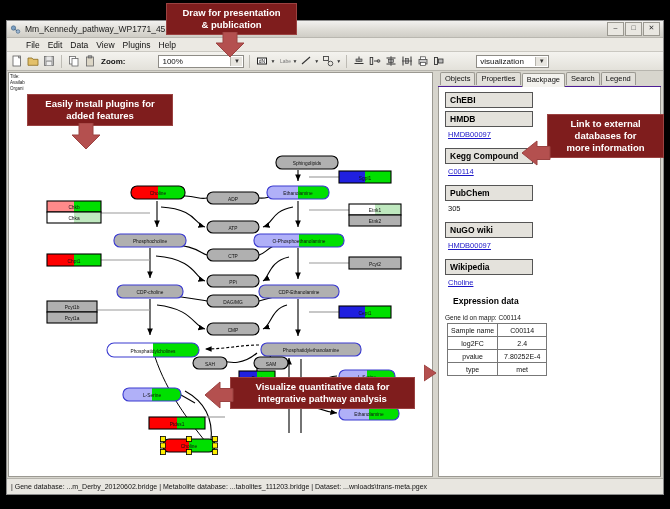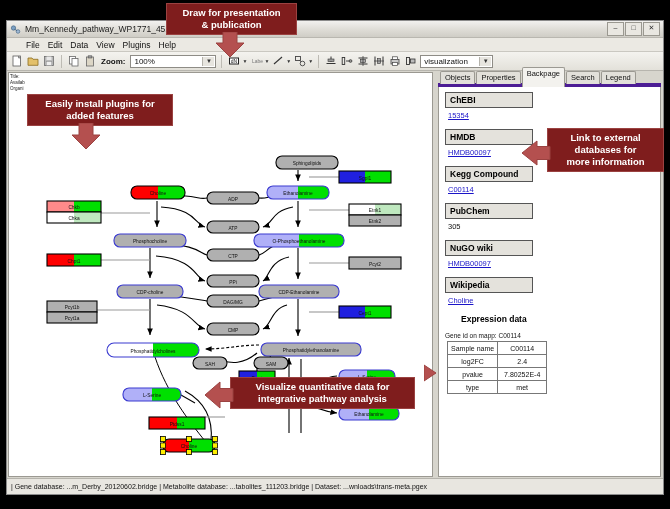--- a/index.html
+++ b/index.html
@@ -22,47 +22,47 @@
   .menubar span{font-size:8.5px;color:#111;margin-right:8px;cursor:default;}
 
   
   .toolbar{height:19px;background:linear-gradient(180deg,#f4f3ef,#e3e1da);border-bottom:1px solid #b7b5ae;
     display:flex;align-items:center;padding:0 3px;box-sizing:border-box;gap:2px;position:relative;}
   .tbtn{width:14px;height:14px;display:flex;align-items:center;justify-content:center;}
   .tbtn svg{display:block;}
   .tsep{width:1px;height:13px;background:#bdbbb4;margin:0 3px;}
   .zoomlab{font-size:8px;color:#111;margin:0 3px 0 2px;font-weight:bold;}
   .combo{height:13px;border:1px solid #8e8c86;background:#fff;display:flex;align-items:center;
-    font-size:8px;color:#111;padding-left:3px;box-sizing:border-box;position:relative;}
+    font-size:8px;color:#111;padding-left:3px;box-sizing:border-box;position:relative;margin-left:28px;}
   .combo .arrow{position:absolute;right:1px;top:1px;bottom:1px;width:11px;background:#e7e5df;border-left:1px solid #b5b3ac;
     display:flex;align-items:center;justify-content:center;font-size:6px;color:#333;}
   .combo-zoom{width:86px;}
   .combo-vis{width:73px;}
   .drop{display:flex;align-items:center;gap:1px;}
   .drop .car{font-size:5px;color:#333;}
 
   
   .body{position:absolute;left:0;top:50px;right:0;bottom:16px;display:flex;background:#d7d5cd;}
   .leftpane{position:relative;width:425px;background:#fff;border:1px solid #9b9992;box-sizing:border-box;margin:1px;overflow:hidden;}
   .infoblock{position:absolute;left:1px;top:1px;font-size:4.5px;color:#222;line-height:6px;}
   .vsplit{width:4px;background:#d7d5cd;}
   .rightpane{flex:1;margin:1px 2px 1px 0;display:flex;flex-direction:column;min-width:0;}
 
   
-  .tabs{display:flex;align-items:center;height:15px;border-bottom:4px solid #4c1d95;background:#d7d5cd;padding-left:2px;box-sizing:border-box;}
+  .tabs{display:flex;align-items:flex-start;height:15px;border-bottom:1px solid #4c1d95;background:#d7d5cd;padding-left:2px;box-sizing:border-box;}
   .tab{font-size:7.5px;color:#111;padding:1px 4px 1px;border:1px solid #9b9992;border-bottom:none;background:#e2e0da;margin-right:1px;
     border-radius:2px 2px 0 0;line-height:10px;}
   .tab.active{background:#f3f2ee;position:relative;top:1px;padding-bottom:12px;}
   .backpanel{flex:1;background:#fff;border:1px solid #9b9992;border-top:none;box-sizing:border-box;overflow:hidden;position:relative;padding:5px 6px;}
 
   .dbbox{border:1px solid #555;background:#e4e2dc;font-size:8.5px;font-weight:bold;color:#000;
     padding:2px 4px;width:88px;box-sizing:border-box;margin-bottom:3px;}
   .dblink{font-size:7.5px;color:#1a14c8;text-decoration:underline;margin:0 0 9px 3px;display:block;}
   .dbplain{font-size:7.5px;color:#111;margin:0 0 9px 3px;display:block;}
-  .exptitle{font-size:8.5px;font-weight:bold;color:#000;margin:2px 0 8px 16px;}
+  .exptitle{font-size:8.5px;font-weight:bold;color:#000;margin:2px 0 8px 8px;}
   .genemap{font-size:6.5px;color:#111;margin:0 0 2px 0;}
   table.expr{border-collapse:collapse;margin-left:2px;}
   table.expr td{border:1px solid #777;font-size:7px;color:#111;padding:1px 3px;text-align:center;min-width:42px;height:10px;background:#fff;}
 
   
   .statusbar{position:absolute;left:0;right:0;bottom:0;height:15px;background:#e8e6e0;border-top:1px solid #b5b3ac;
     display:flex;align-items:center;}
   .statusbar .stxt{font-size:7px;color:#111;margin-left:4px;white-space:nowrap;}
 
   
@@ -508,21 +508,20 @@
       <div class="rightpane">
         <div class="tabs">
           <span class="tab">Objects</span>
           <span class="tab">Properties</span>
           <span class="tab active">Backpage</span>
           <span class="tab">Search</span>
           <span class="tab">Legend</span>
         </div>
         <div class="backpanel">
           <div class="dbbox">ChEBI</div>
-          <a class="dblink" href="#">15354</a>
 
           <div class="dbbox">HMDB</div>
           <a class="dblink" href="#">HMDB00097</a>
 
           <div class="dbbox">Kegg Compound</div>
           <a class="dblink" href="#">C00114</a>
 
           <div class="dbbox">PubChem</div>
           <span class="dbplain">305</span>
 
@@ -564,21 +563,21 @@
   </div>
 
   <div class="callout" style="left:166px;top:3px;width:131px;">
     <div>Draw for presentation</div>
     <div>&amp; publication</div>
   </div>
   <svg style="position:absolute;left:215px;top:32px;" width="30" height="26">
     <path d="M15,25 L29,11 L22,11 L22,0 L8,0 L8,11 L1,11 Z" fill="#b4504f" stroke="#9b4241" stroke-width="1"></path>
   </svg>
 
-  <div class="callout" style="left:547px;top:128px;width:117px;text-align:center;">
+  <div class="callout" style="left:547px;top:114px;width:117px;text-align:center;">
     <div>Link  to external</div>
     <div>databases  for</div>
     <div>more information</div>
   </div>
   <svg style="position:absolute;left:521px;top:140px;" width="30" height="26">
     <path d="M1,13 L16,1 L16,6.5 L29,6.5 L29,19.5 L16,19.5 L16,25 Z" fill="#b4504f" stroke="#9b4241" stroke-width="1"></path>
   </svg>
 
   <svg style="position:absolute;left:424px;top:364px;" width="14" height="18">
     <path d="M0,1 L12,9 L0,17 Z" fill="#b4504f" stroke="#9b4241" stroke-width="1"></path>

